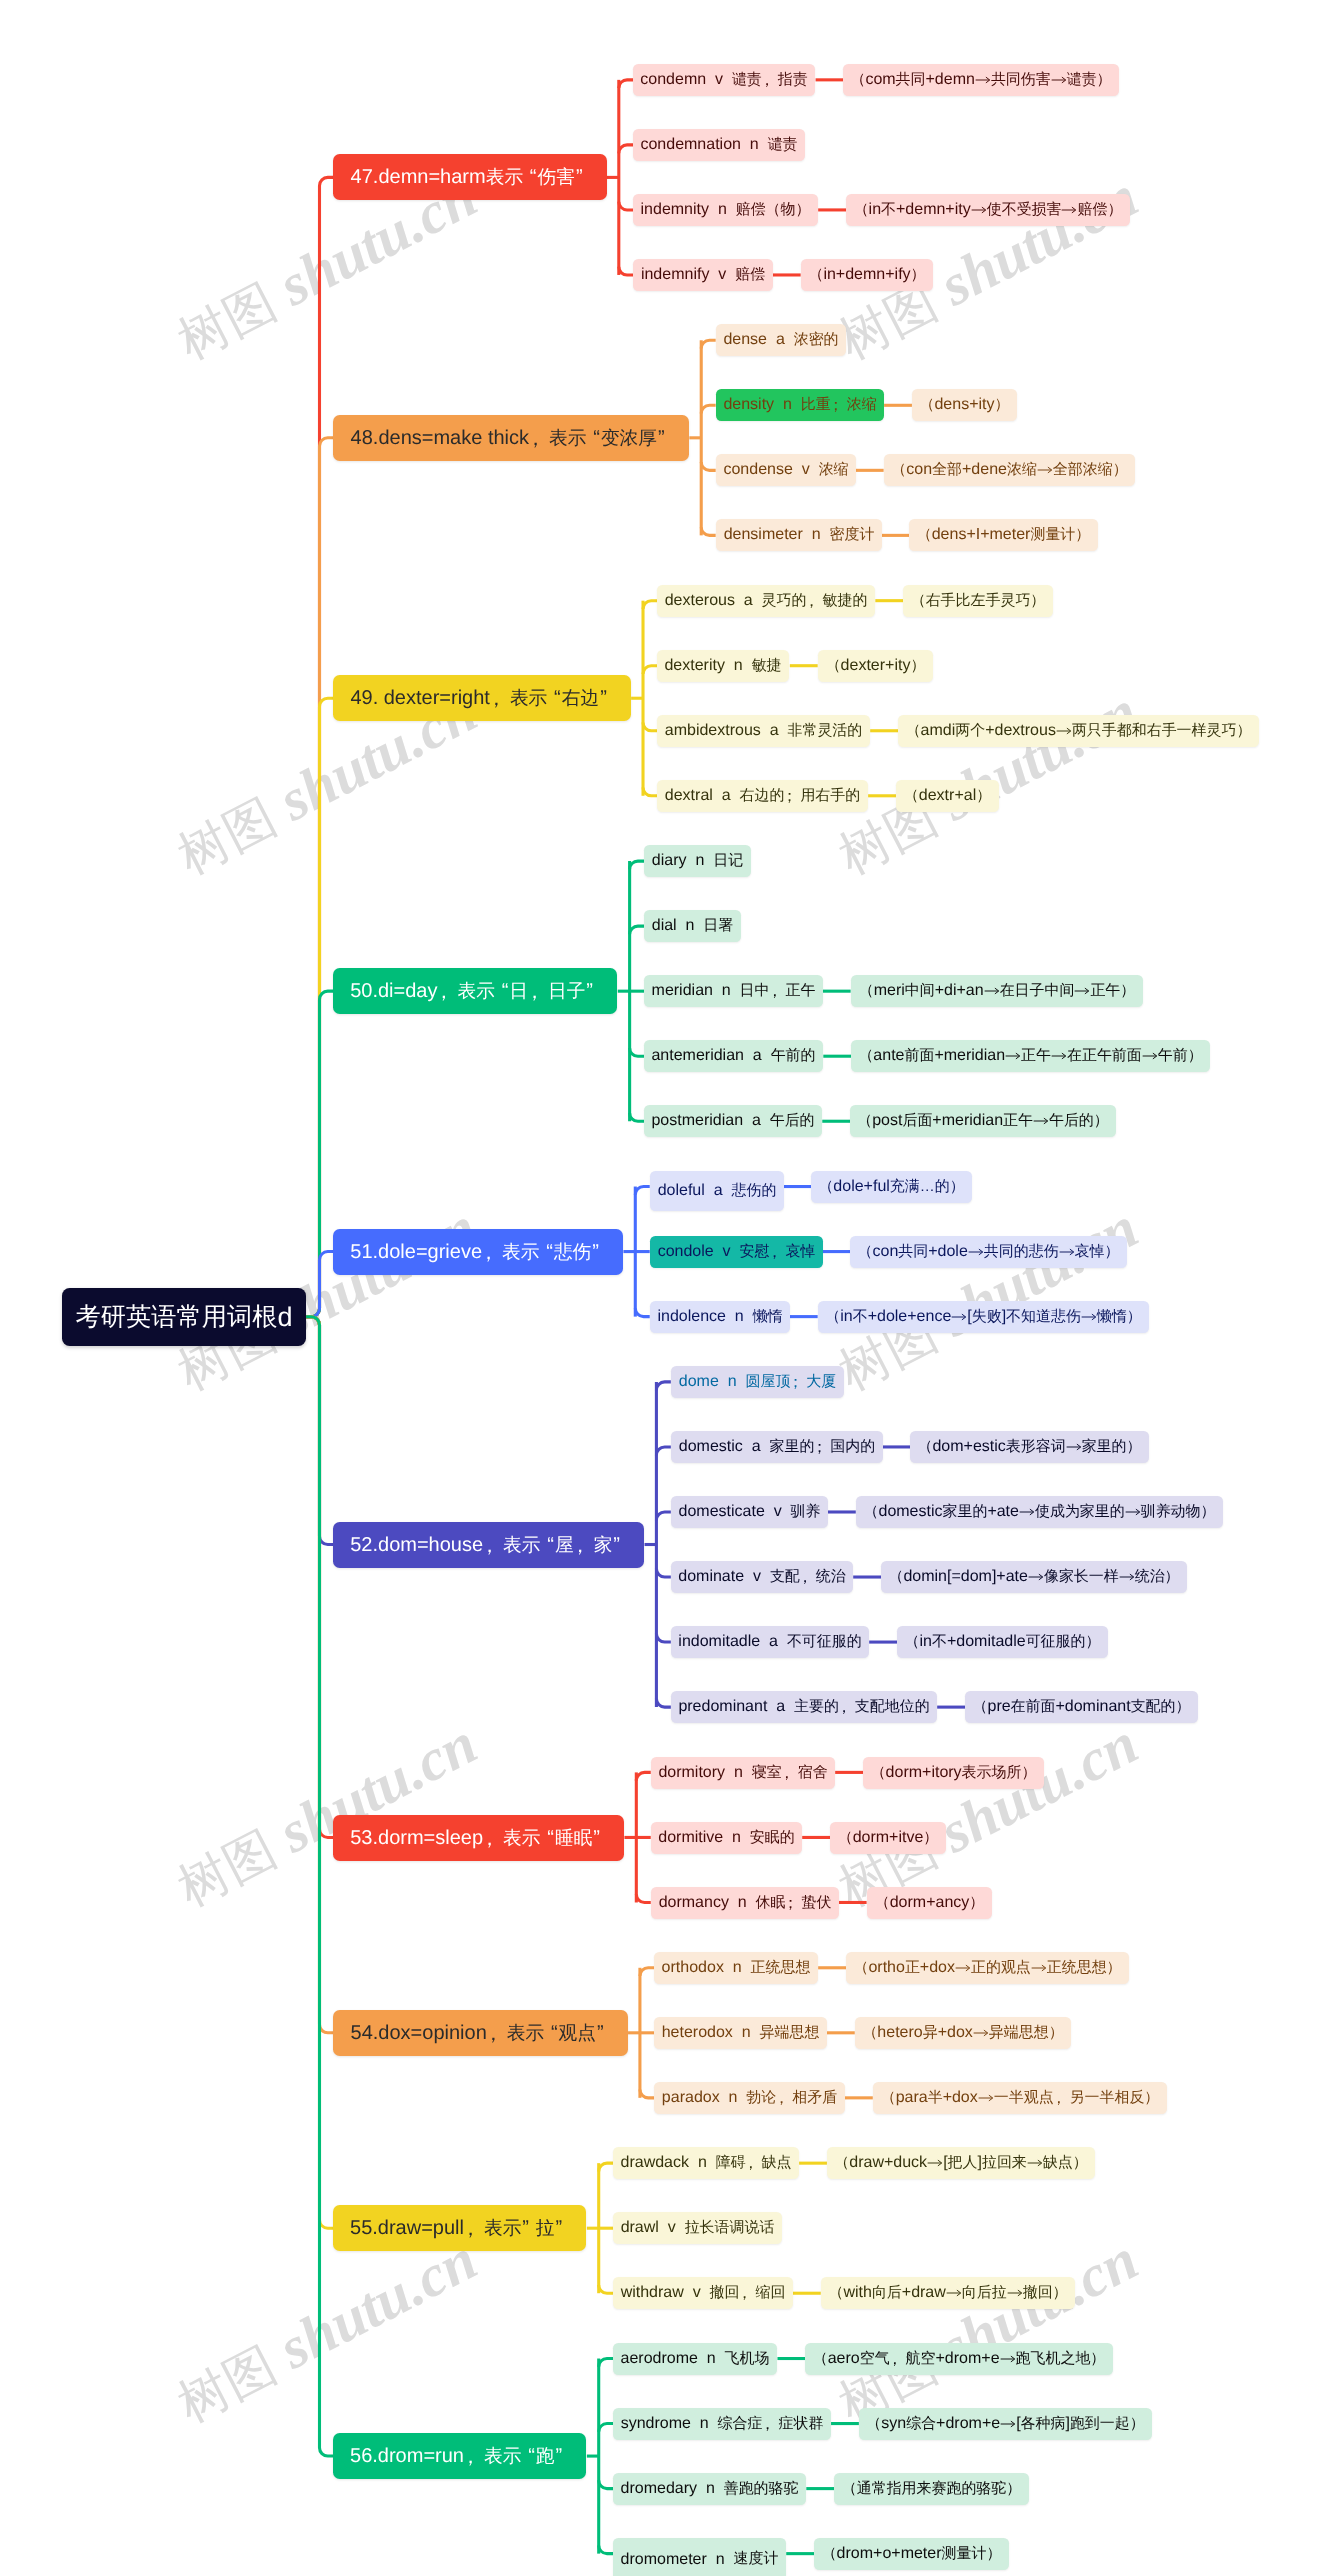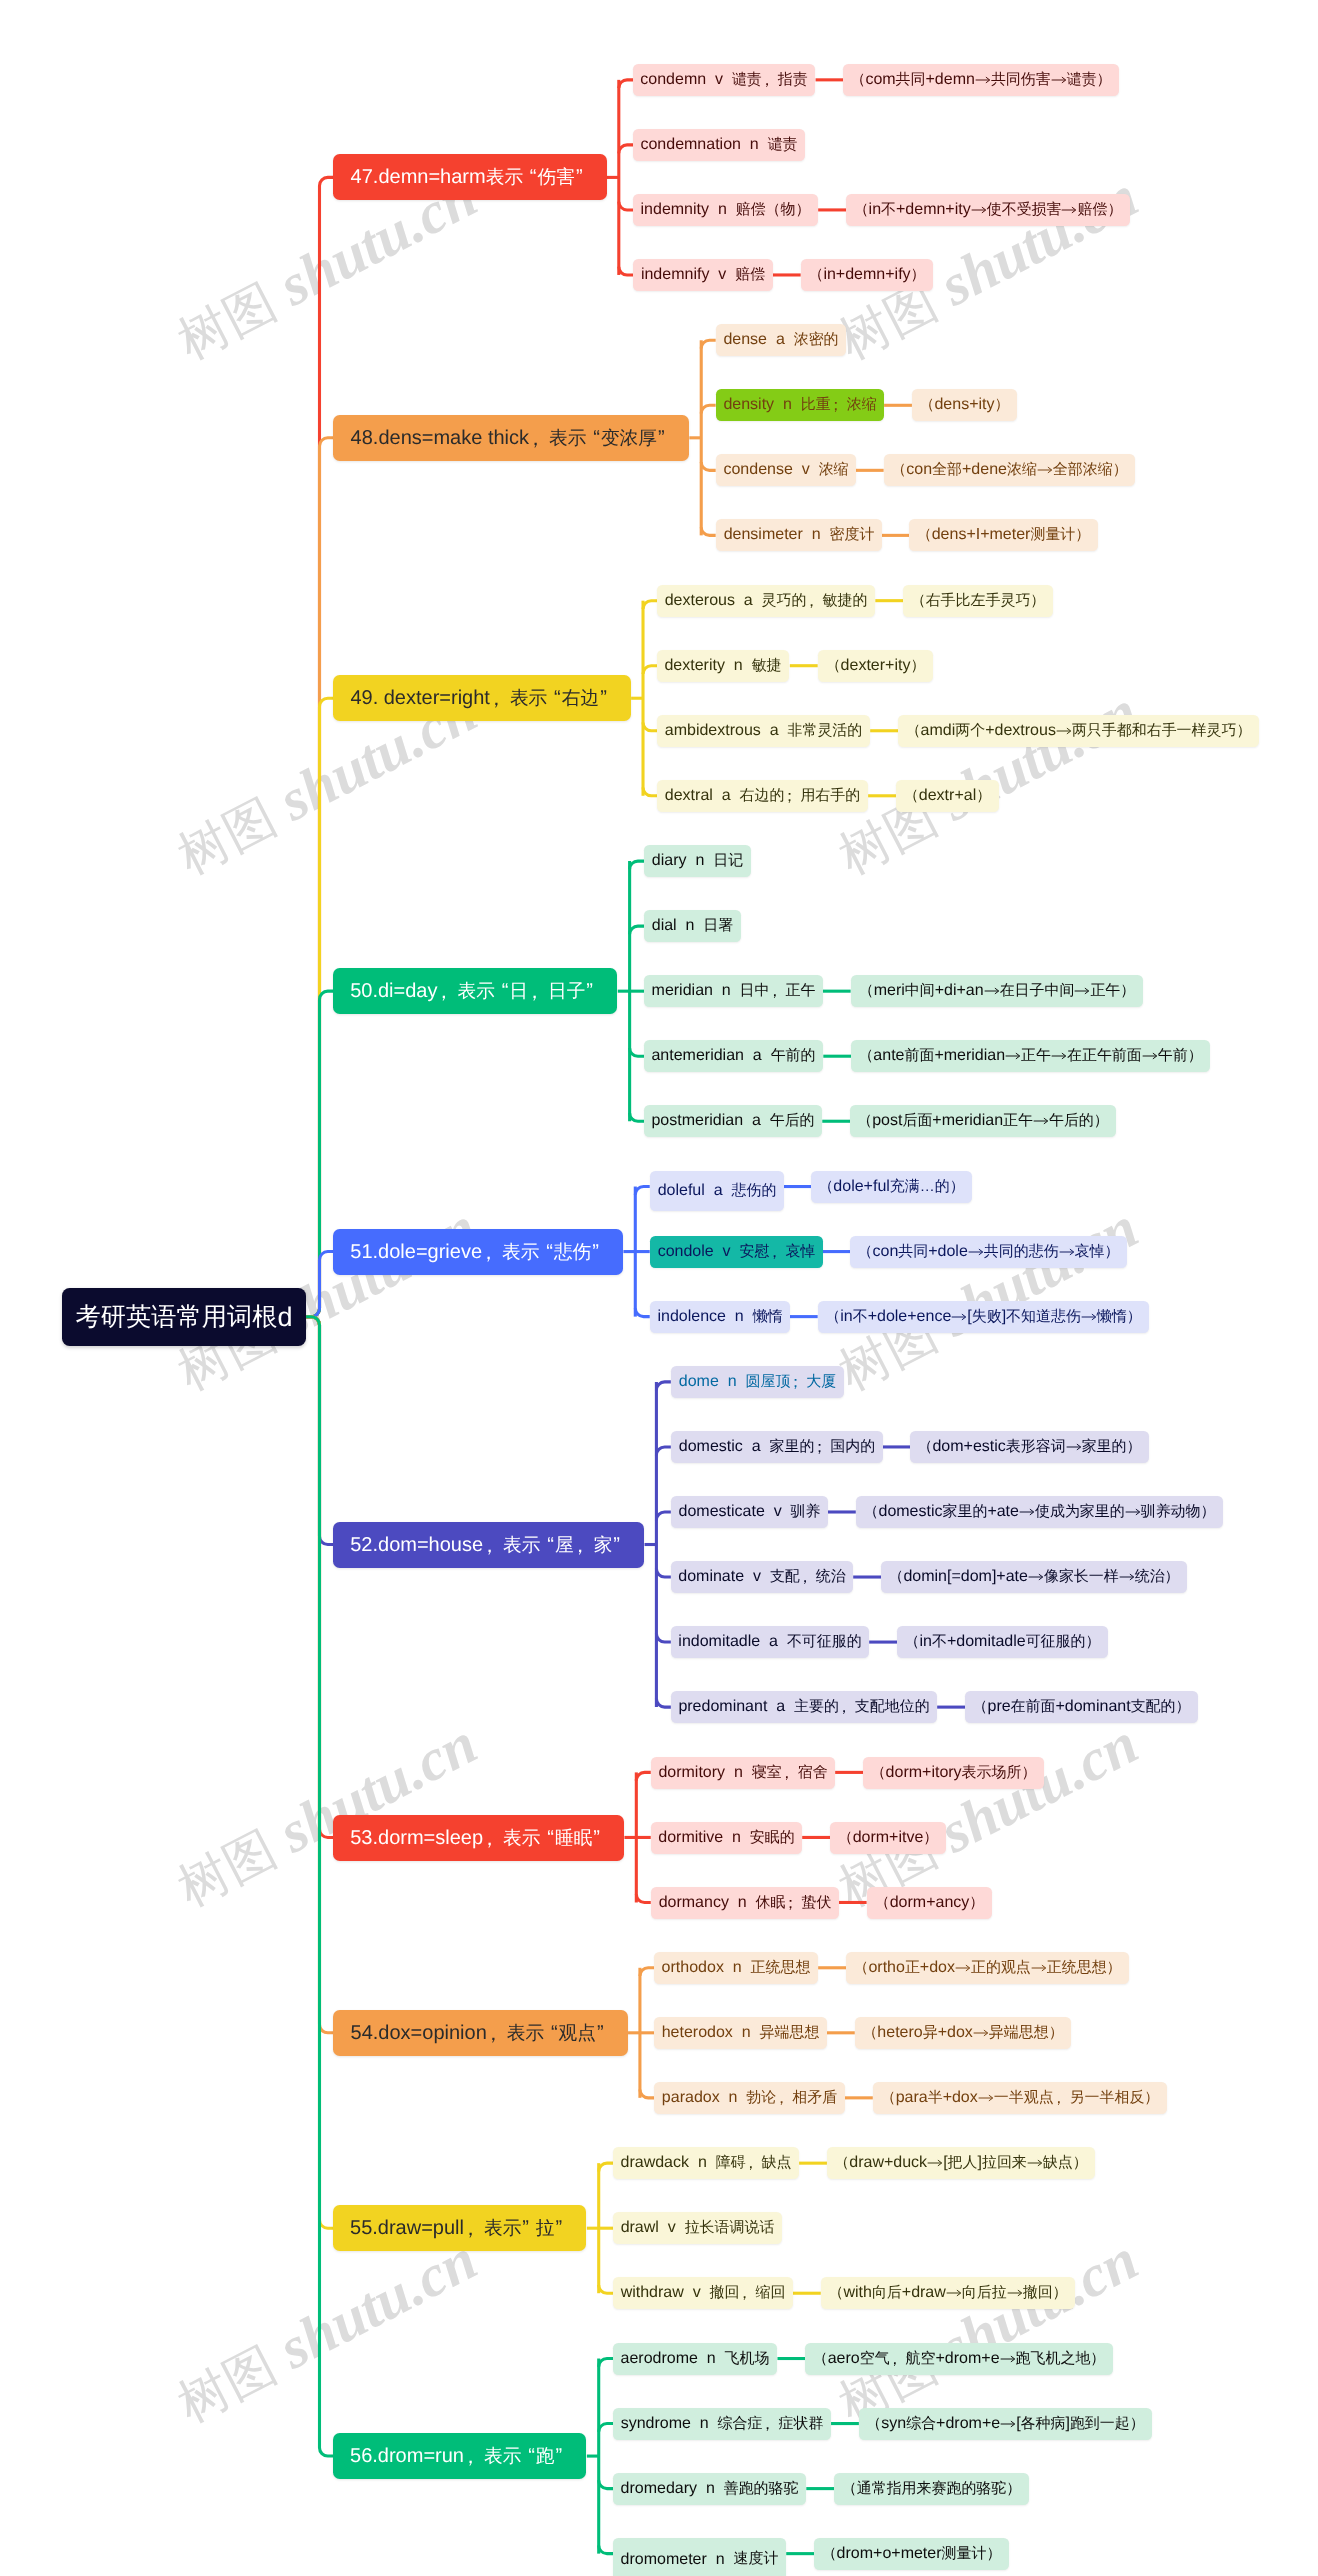--- a/index.html
+++ b/index.html
@@ -158,21 +158,21 @@
       <div class="node lvl2" style="left: 633px; top: 194px; width: 185px; height: 32px; background: rgb(254, 217, 215); color: rgb(69, 11, 9);">indemnity  n  <i class="cjk">赔偿（物）</i></div>
       <div class="node lvl3" style="left: 846px; top: 194px; width: 284px; height: 32px; background: rgb(254, 217, 215); color: rgb(69, 11, 9);"><i class="cjk">（</i>in<i class="cjk">不</i>+demn+ity<i class="arw"><svg viewBox="0 0 100 100" aria-hidden="true">
             <path d="M4 50 H90 M68 32 L92 50 L68 68" fill="none" stroke="currentColor" stroke-width="6" stroke-linecap="butt" stroke-linejoin="miter"></path>
           </svg></i><i class="cjk">使不受损害</i><i class="arw"><svg viewBox="0 0 100 100" aria-hidden="true">
             <path d="M4 50 H90 M68 32 L92 50 L68 68" fill="none" stroke="currentColor" stroke-width="6" stroke-linecap="butt" stroke-linejoin="miter"></path>
           </svg></i><i class="cjk">赔偿）</i></div>
       <div class="node lvl2" style="left: 633px; top: 259px; width: 140px; height: 32px; background: rgb(254, 217, 215); color: rgb(69, 11, 9);">indemnify  v  <i class="cjk">赔偿</i></div>
       <div class="node lvl3" style="left: 801px; top: 259px; width: 132px; height: 32px; background: rgb(254, 217, 215); color: rgb(69, 11, 9);"><i class="cjk">（</i>in+demn+ify<i class="cjk">）</i></div>
       <div class="node lvl1" style="left: 333px; top: 415px; width: 356px; height: 46px; background: rgb(244, 158, 76); color: rgb(43, 43, 43);">48.dens=make thick<i class="qt" style="margin-left:-0.18em;margin-right:0.18em">，</i><i class="cjk">表示</i><i class="qt" style="margin-left:0.34em;margin-right:0.05em">“</i><i class="cjk">变浓厚</i><i class="qt" style="margin-left:0.05em;margin-right:0.34em">”</i></div>
       <div class="node lvl2" style="left: 716px; top: 324px; width: 130px; height: 32px; background: rgb(251, 234, 217); color: rgb(115, 64, 15);">dense  a  <i class="cjk">浓密的</i></div>
-      <div class="node lvl2" style="left: 716px; top: 389px; width: 168px; height: 32px; background: #84cc16; color: rgb(115, 64, 15);">density  n  <i class="cjk">比重</i><i class="qt" style="margin-left:-0.18em;margin-right:0.18em">；</i><i class="cjk">浓缩</i></div>
+      <div class="node lvl2" style="left: 716px; top: 389px; width: 168px; height: 32px; background: #22c55e; color: rgb(115, 64, 15);">density  n  <i class="cjk">比重</i><i class="qt" style="margin-left:-0.18em;margin-right:0.18em">；</i><i class="cjk">浓缩</i></div>
       <div class="node lvl3" style="left: 912px; top: 389px; width: 105px; height: 32px; background: rgb(251, 234, 217); color: rgb(115, 64, 15);"><i class="cjk">（</i>dens+ity<i class="cjk">）</i></div>
       <div class="node lvl2" style="left: 716px; top: 454px; width: 140px; height: 32px; background: rgb(251, 234, 217); color: rgb(115, 64, 15);">condense  v  <i class="cjk">浓缩</i></div>
       <div class="node lvl3" style="left: 884px; top: 454px; width: 251px; height: 32px; background: rgb(251, 234, 217); color: rgb(115, 64, 15);"><i class="cjk">（</i>con<i class="cjk">全部</i>+dene<i class="cjk">浓缩</i><i class="arw"><svg viewBox="0 0 100 100" aria-hidden="true">
             <path d="M4 50 H90 M68 32 L92 50 L68 68" fill="none" stroke="currentColor" stroke-width="6" stroke-linecap="butt" stroke-linejoin="miter"></path>
           </svg></i><i class="cjk">全部浓缩）</i></div>
       <div class="node lvl2" style="left: 716px; top: 519px; width: 166px; height: 32px; background: rgb(251, 234, 217); color: rgb(115, 64, 15);">densimeter  n  <i class="cjk">密度计</i></div>
       <div class="node lvl3" style="left: 909px; top: 519px; width: 189px; height: 32px; background: rgb(251, 234, 217); color: rgb(115, 64, 15);"><i class="cjk">（</i>dens+I+meter<i class="cjk">测量计）</i></div>
       <div class="node lvl1" style="left: 333px; top: 675px; width: 298px; height: 46px; background: rgb(242, 211, 33); color: rgb(43, 43, 43);">49. dexter=right<i class="qt" style="margin-left:-0.18em;margin-right:0.18em">，</i><i class="cjk">表示</i><i class="qt" style="margin-left:0.34em;margin-right:0.05em">“</i><i class="cjk">右边</i><i class="qt" style="margin-left:0.05em;margin-right:0.34em">”</i></div>
       <div class="node lvl2" style="left: 657px; top: 585px; width: 218px; height: 32px; background: rgb(250, 246, 216); color: rgb(53, 51, 12);">dexterous  a  <i class="cjk">灵巧的</i><i class="qt" style="margin-left:-0.18em;margin-right:0.18em">，</i><i class="cjk">敏捷的</i></div>
       <div class="node lvl3" style="left: 903px; top: 585px; width: 150px; height: 32px; background: rgb(250, 246, 216); color: rgb(53, 51, 12);"><i class="cjk">（右手比左手灵巧）</i></div>

